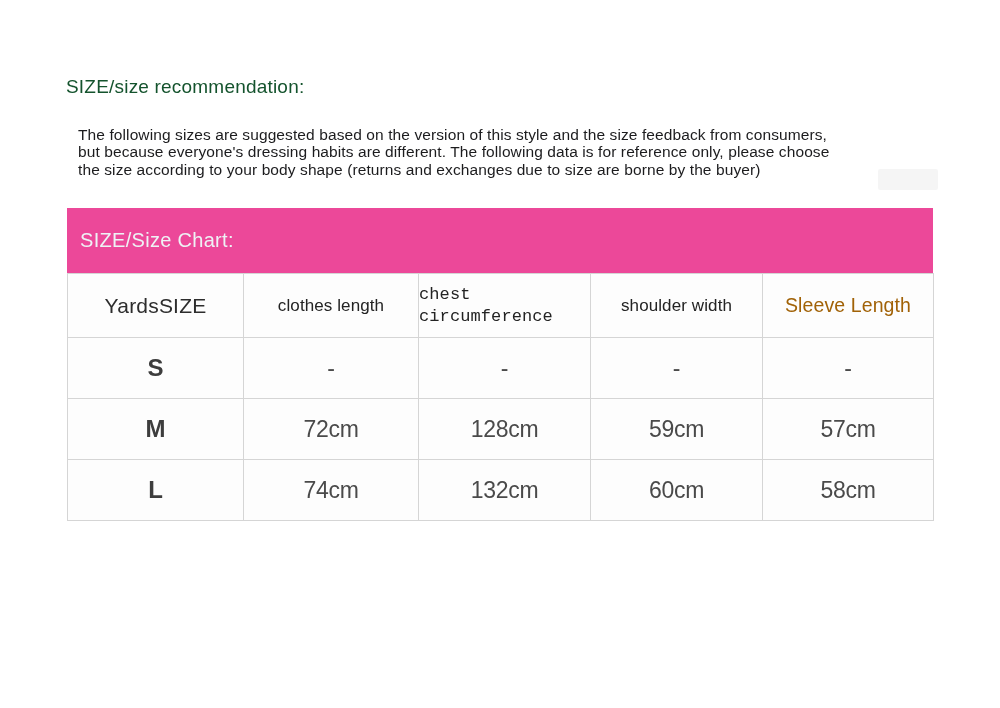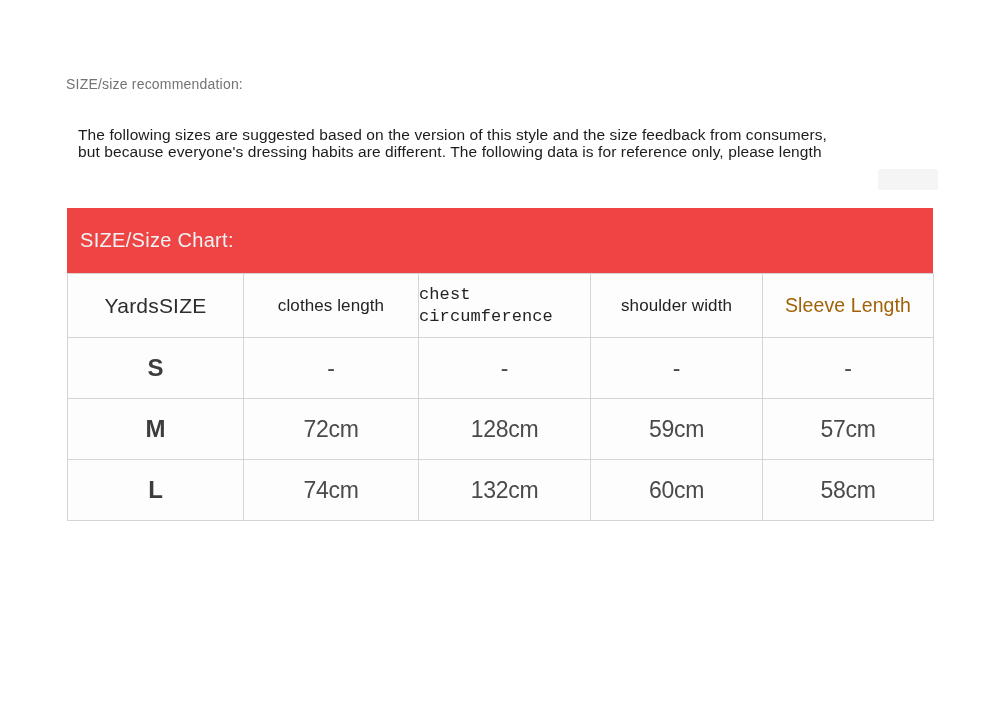--- a/index.html
+++ b/index.html
@@ -12,24 +12,24 @@
     color: #1c1c1e;
     position: relative;
     overflow: hidden;
   }
 
   .heading {
     position: absolute;
     left: 66px;
     top: 76px;
     margin: 0;
-    font-size: 14px;
+    font-size: 19px;
     font-weight: 400;
     letter-spacing: 0.2px;
-    color: #737373;
+    color: #14532d;
   }
 
   .intro {
     position: absolute;
     left: 78px;
     top: 126px;
     margin: 0;
     font-size: 15.5px;
     line-height: 17.3px;
     letter-spacing: 0.1px;
@@ -115,28 +115,29 @@
 </style>
 </head>
 <body>
 
 <div class="page">
 
   <h2 class="heading">SIZE/size recommendation:</h2>
 
   <p class="intro">
     <span class="line">The following sizes are suggested based on the version of this style and the size feedback from consumers,</span><br>
-    <span class="line">but because everyone's dressing habits are different. The following data is for reference only, please length</span><br>
+    <span class="line">but because everyone's dressing habits are different. The following data is for reference only, please choose</span><br>
+    <span class="line">the size according to your body shape (returns and exchanges due to size are borne by the buyer)</span>
   </p>
 
   <div class="smudge"></div>
 
   <div class="chart">
 
-    <div class="chart-title-bar" style="background: #ef4444; color: rgb(238, 242, 245); text-align: right;">
+    <div class="chart-title-bar" style="background: #ec4899; color: rgb(238, 242, 245); text-align: right;">
       <span>SIZE/Size Chart:</span>
     </div>
 
     <table class="size-table">
       <colgroup>
         <col style="width:176px">
         <col style="width:175px">
         <col style="width:172px">
         <col style="width:172px">
         <col style="width:171px">

